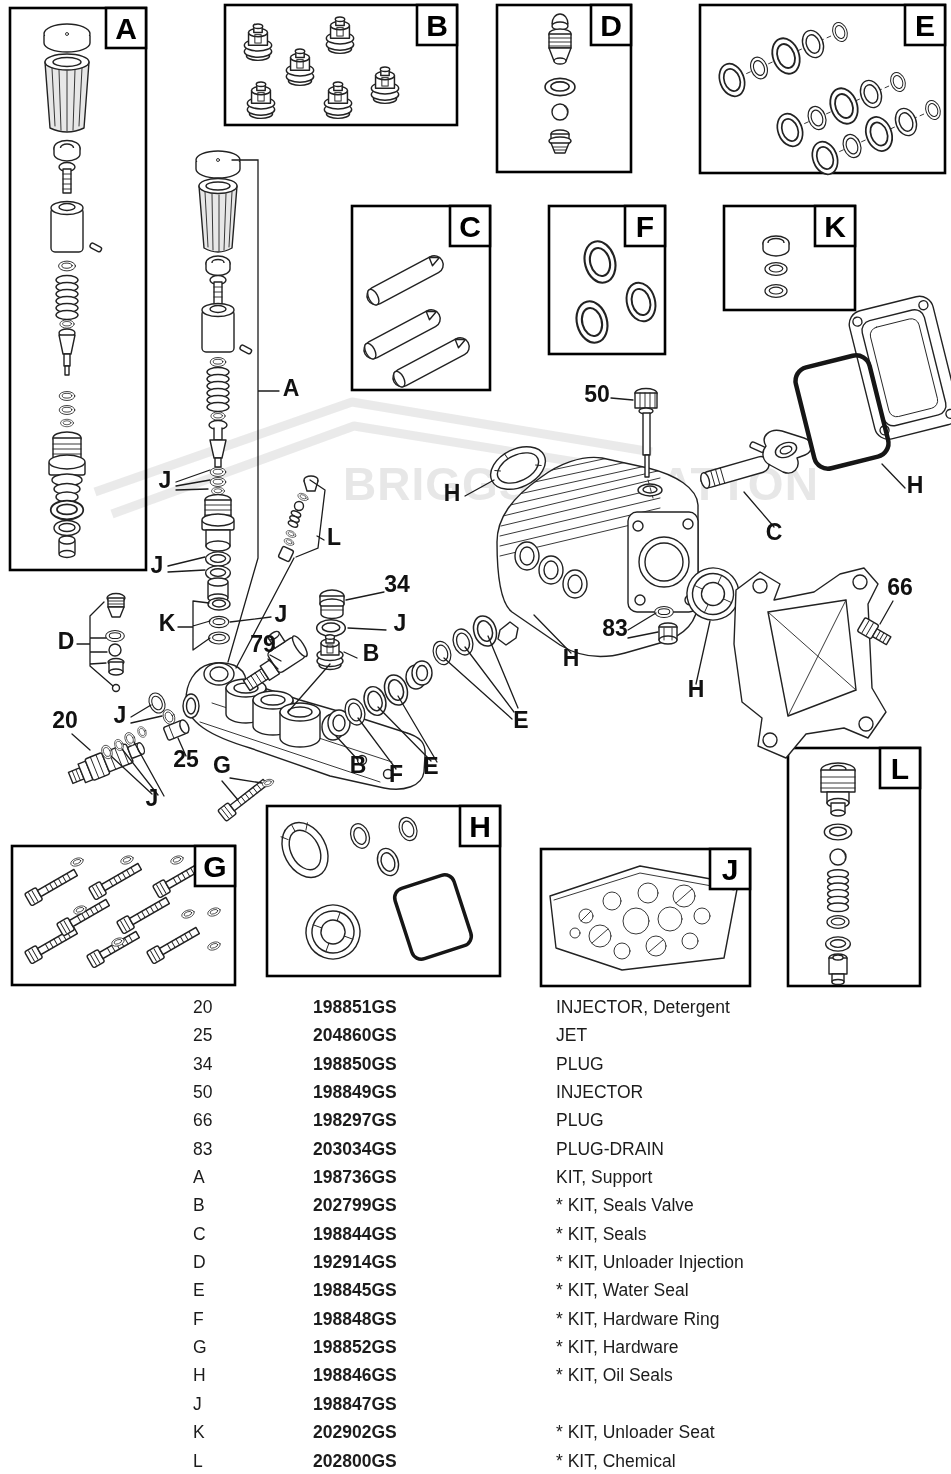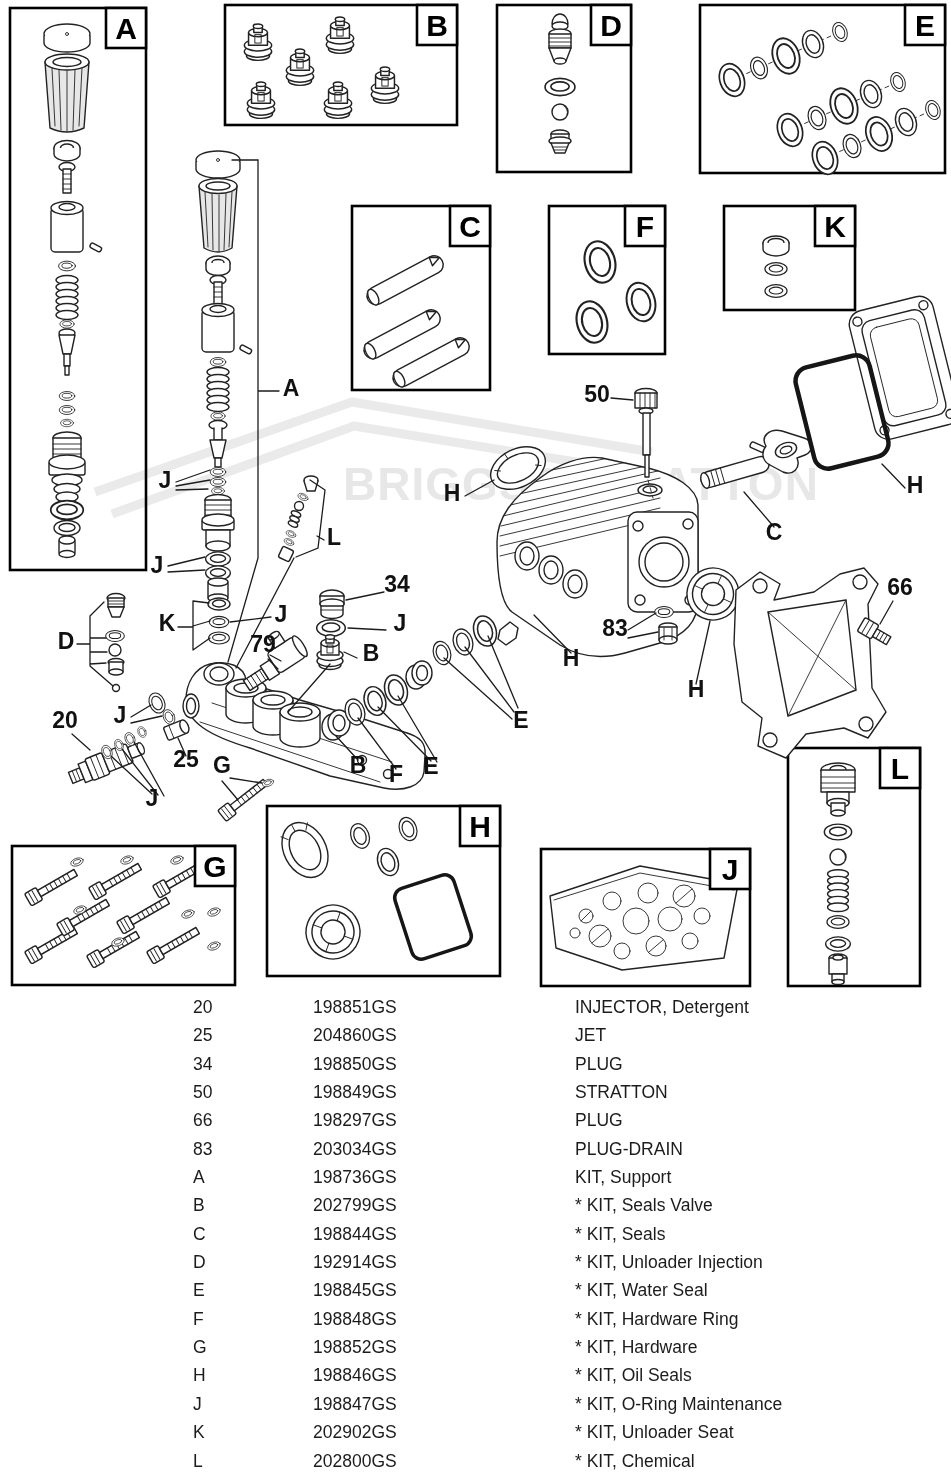--- a/index.html
+++ b/index.html
@@ -15,22 +15,22 @@
   .boxletter{font:bold 30px "Liberation Sans",sans-serif;text-anchor:middle;fill:#000;}
   .callout{font:bold 23px "Liberation Sans",sans-serif;text-anchor:middle;fill:#111;}
   .gasket{fill:none;stroke:#161616;stroke-width:4.5;}
   .wm-text{font:bold 46px "Liberation Sans",sans-serif;fill:#d4d4d4;letter-spacing:1px;}
   .wm-line{fill:none;stroke:#dadada;stroke-width:9;stroke-linejoin:round;}
   .dash{stroke-dasharray:4 4;}
   
   #parts-table{position:absolute;left:0;top:993px;width:951px;}
   .prow{position:relative;height:28.35px;line-height:28.35px;font-size:17.5px;}
   .prow .ref{position:absolute;left:193px;}
-  .prow .part{position:absolute;left:313px;}
-  .prow .desc{position:absolute;left:575px;}
+  .prow .part{position:absolute;left:313px;font-weight:bold;}
+  .prow .desc{position:absolute;left:556px;}
 </style>
 </head>
 <body>
 
 <div id="page">
 <svg width="951" height="1474" viewBox="0 0 951 1474">
 
 <defs>
   <g id="sym-oring">
     <ellipse class="part" cx="0" cy="0" rx="13" ry="7.5"></ellipse>
@@ -724,21 +724,21 @@
         <span class="desc">JET</span>
       </div>
       <div class="prow">
         <span class="ref">34</span>
         <span class="part">198850GS</span>
         <span class="desc">PLUG</span>
       </div>
       <div class="prow">
         <span class="ref">50</span>
         <span class="part">198849GS</span>
-        <span class="desc">STRATTON</span>
+        <span class="desc">INJECTOR</span>
       </div>
       <div class="prow">
         <span class="ref">66</span>
         <span class="part">198297GS</span>
         <span class="desc">PLUG</span>
       </div>
       <div class="prow">
         <span class="ref">83</span>
         <span class="part">203034GS</span>
         <span class="desc">PLUG-DRAIN</span>
@@ -779,21 +779,20 @@
         <span class="desc">* KIT, Hardware</span>
       </div>
       <div class="prow">
         <span class="ref">H</span>
         <span class="part">198846GS</span>
         <span class="desc">* KIT, Oil Seals</span>
       </div>
       <div class="prow">
         <span class="ref">J</span>
         <span class="part">198847GS</span>
-        <span class="desc">* KIT, O-Ring Maintenance</span>
       </div>
       <div class="prow">
         <span class="ref">K</span>
         <span class="part">202902GS</span>
         <span class="desc">* KIT, Unloader Seat</span>
       </div>
       <div class="prow">
         <span class="ref">L</span>
         <span class="part">202800GS</span>
         <span class="desc">* KIT, Chemical</span>

